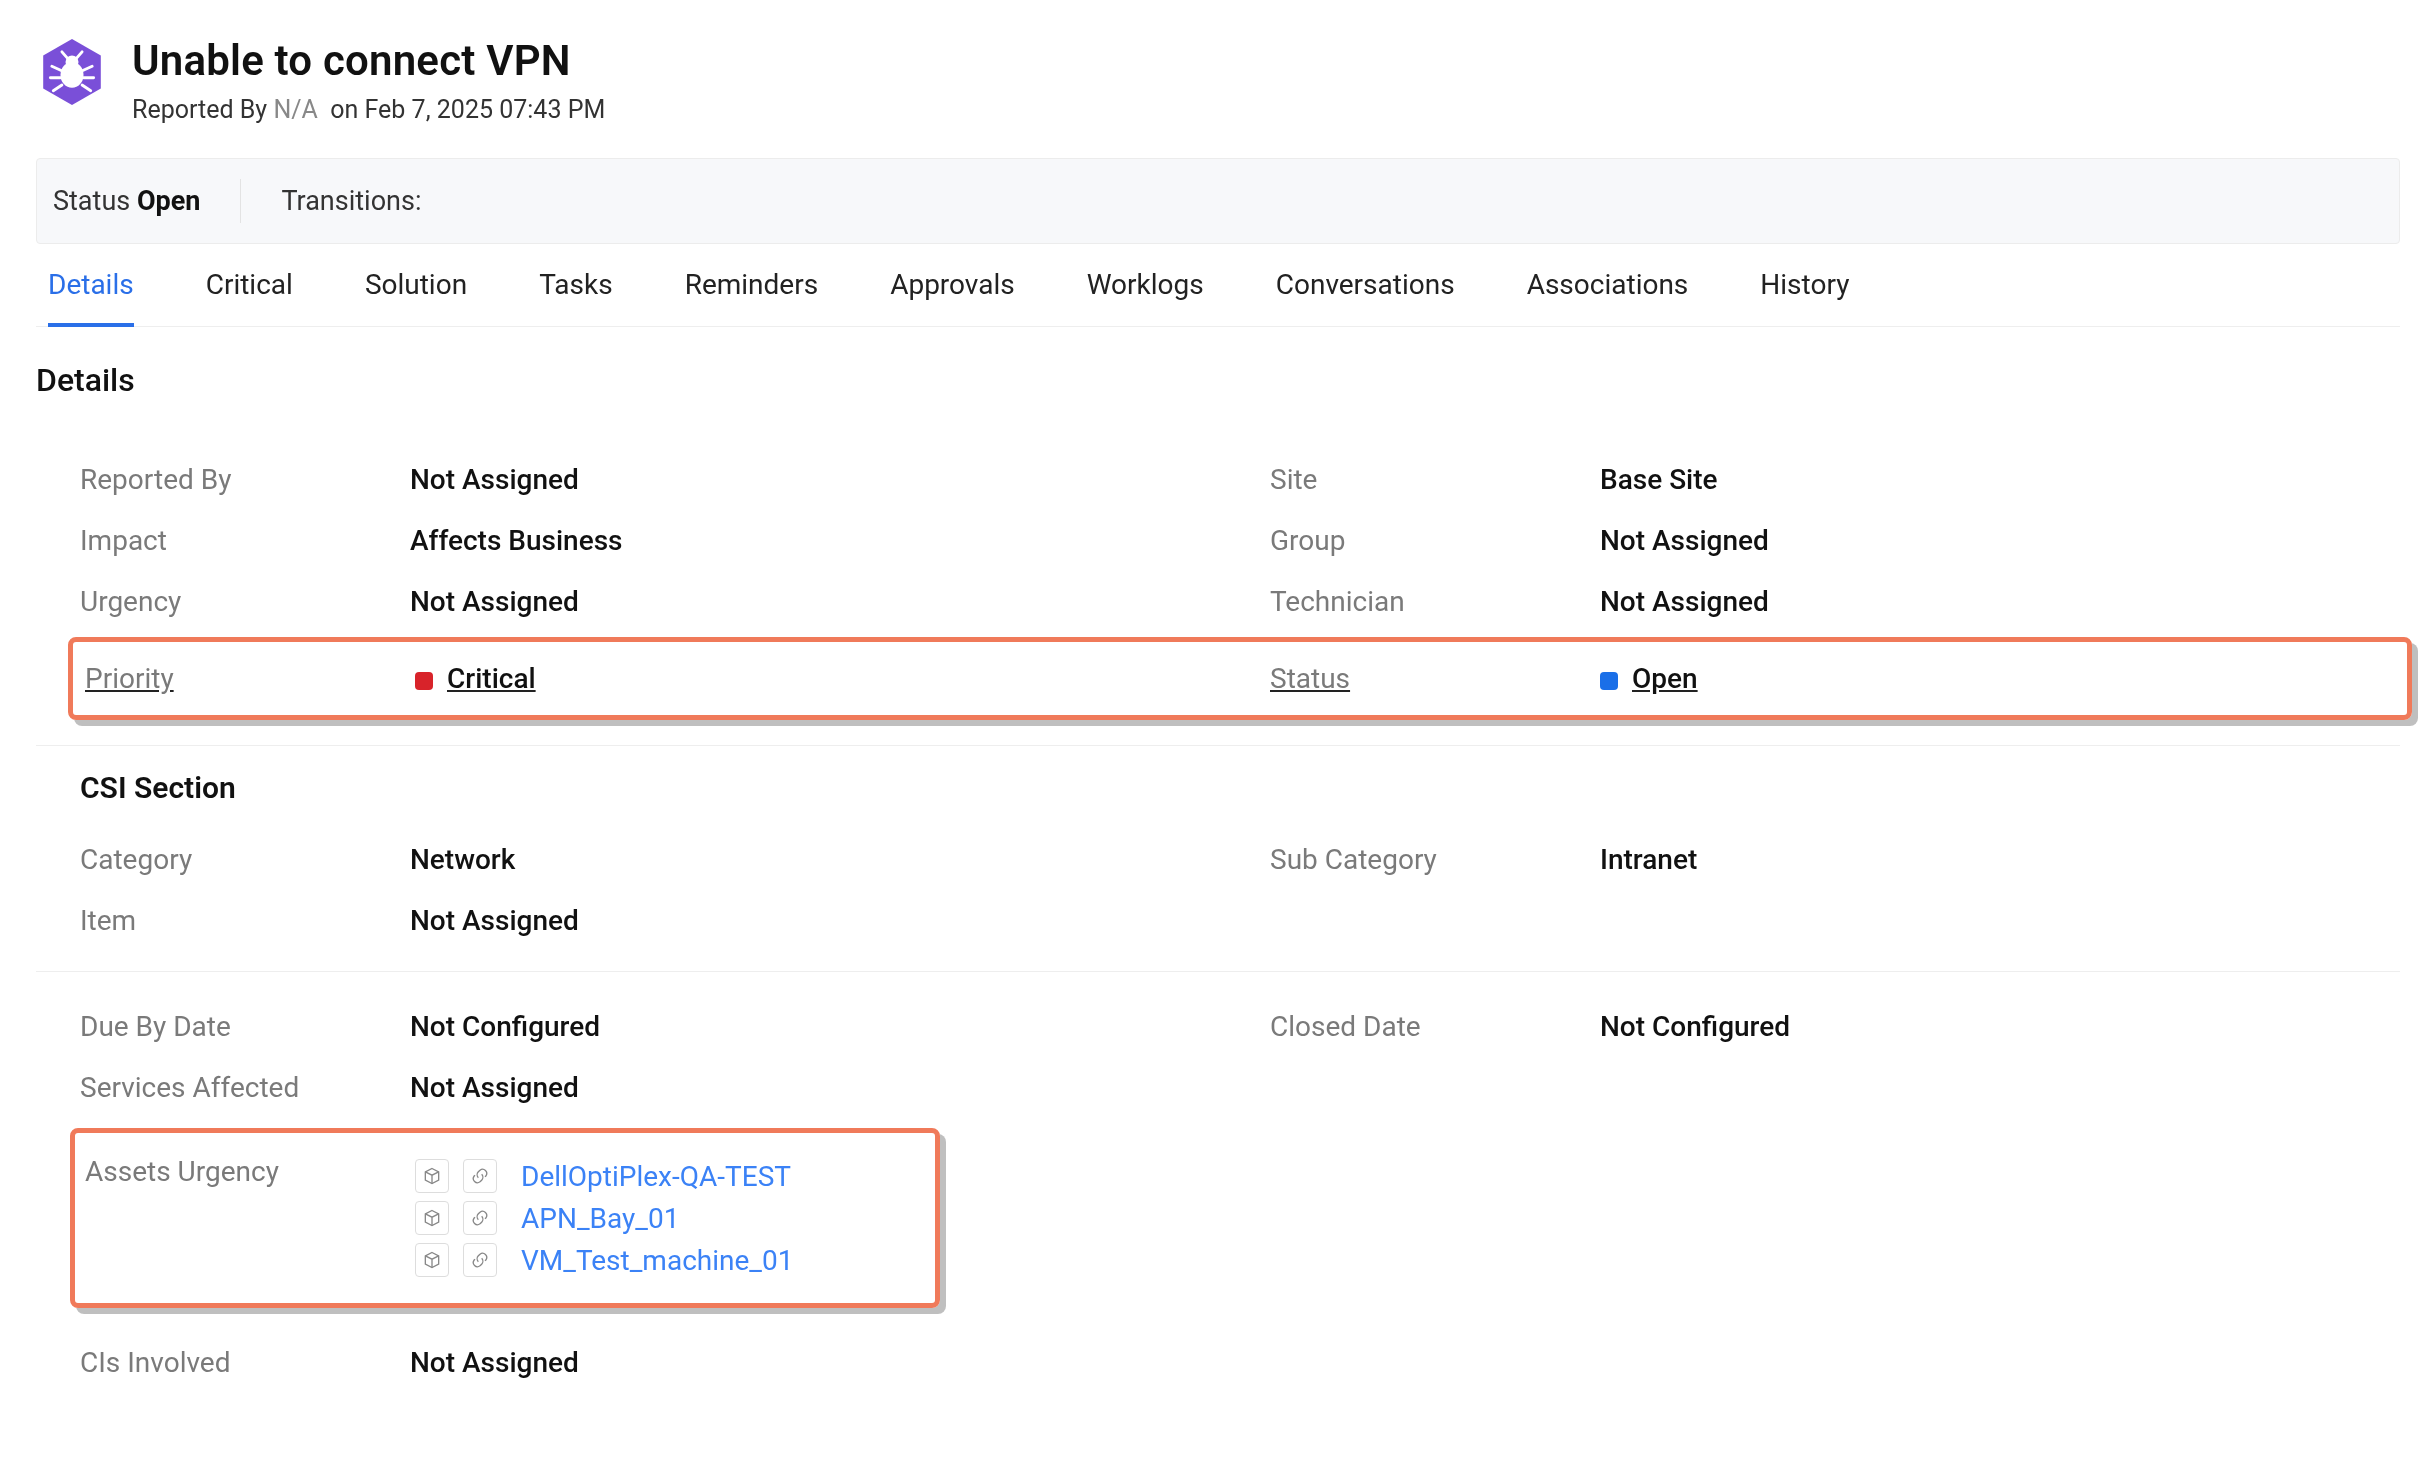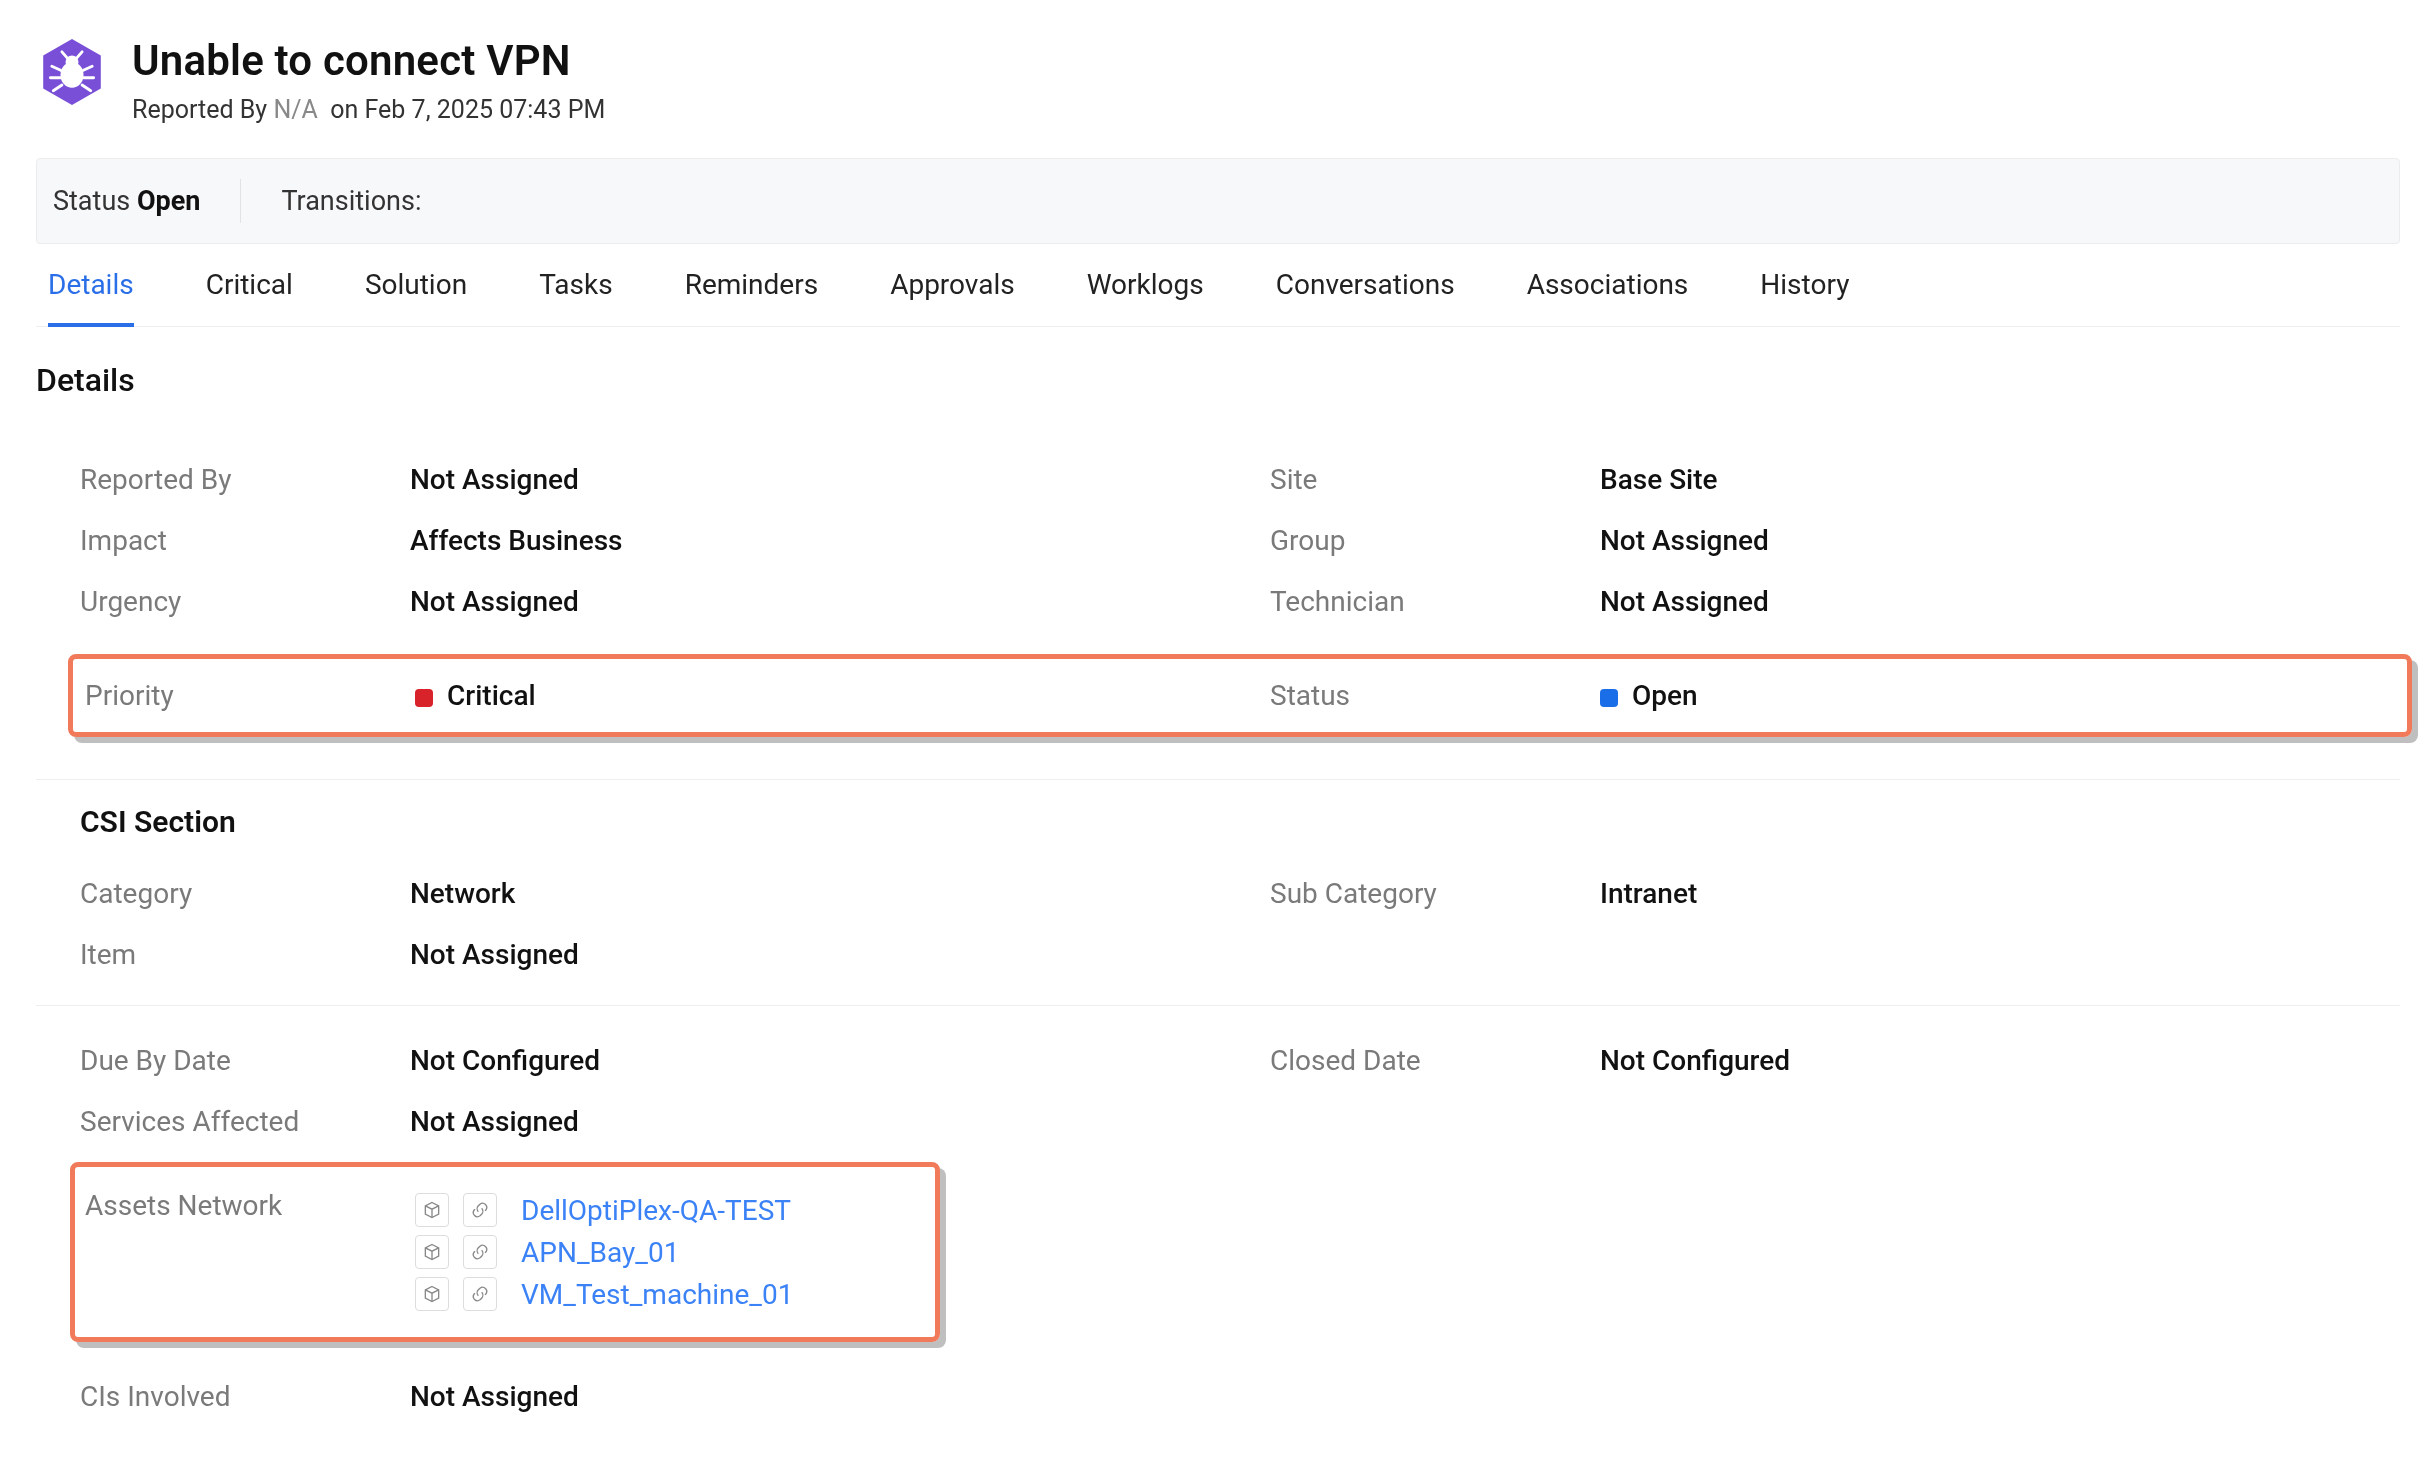--- a/index.html
+++ b/index.html
@@ -42,23 +42,23 @@
   .tab { font-size:28px; color:#222; padding-bottom:22px; cursor:pointer; }
   .tab.active { color:#2a6fe8; border-bottom:4px solid #2a6fe8; margin-bottom:-1px; }
   .section-title { font-size:32px; font-weight:500; color:#111; margin: 34px 0 50px 0; }
   .two-col { display:grid; grid-template-columns: 1fr 1fr; column-gap: 60px; padding-left:44px;}
   .field-row { display:grid; grid-template-columns: 330px 1fr; align-items:center; padding: 14px 0; font-size:28px; }
   .field-label { color:#7a7a7a; }
   .field-value { color:#111; font-weight:500; }
   .highlight-row {
     border:5px solid #f07a5a; border-radius:8px;
     box-shadow: 6px 6px 0 rgba(0,0,0,0.25);
-    margin: 22px -12px; padding: 0 12px;
+    margin: 5px -12px; padding: 0 12px;
     grid-column: 1 / 3;
-    display:grid; grid-template-columns: 1fr 1fr; column-gap:60px;
+    display:grid; grid-template-columns: 1fr 1fr; column-gap:60px;text-decoration:underline;
   }
   .highlight-row .field-row{ padding:20px 0;}
   .swatch { display:inline-block; width:18px; height:18px; border-radius:4px; margin-right:14px; vertical-align:middle; }
   .swatch.red { background:#d8232a; }
   .swatch.blue { background:#1a6fe8; }
   hr.sep { border:none; border-top:1px solid #eee; margin: 20px 0 24px 0; }
   .csi-title { font-size:30px; font-weight:600; color:#111; margin: 10px 0 24px 44px; }
   .assets-highlight {
     border:5px solid #f07a5a; border-radius:8px;
     box-shadow: 6px 6px 0 rgba(0,0,0,0.25);
@@ -206,21 +206,21 @@
   <div>
     <div class="field-row">
         <span class="field-label">Closed Date</span>
         <span class="field-value">Not Configured</span>
       </div>
   </div>
 </div>
 
 <div class="assets-highlight">
   <div class="field-row single-col" style="align-items:flex-start;">
-    <span class="field-label">Assets Network</span>
+    <span class="field-label">Assets Urgency</span>
     <div>
       <div class="asset-line">
         <div class="asset-icons">
           <span class="mini-icon">
               <svg viewBox="0 0 24 24">
                 <path d="M12 3l8 4v10l-8 4-8-4V7z"></path>
                 <path d="M4 7l8 4 8-4M12 11v10"></path>
               </svg>
             </span>
           <span class="mini-icon">

